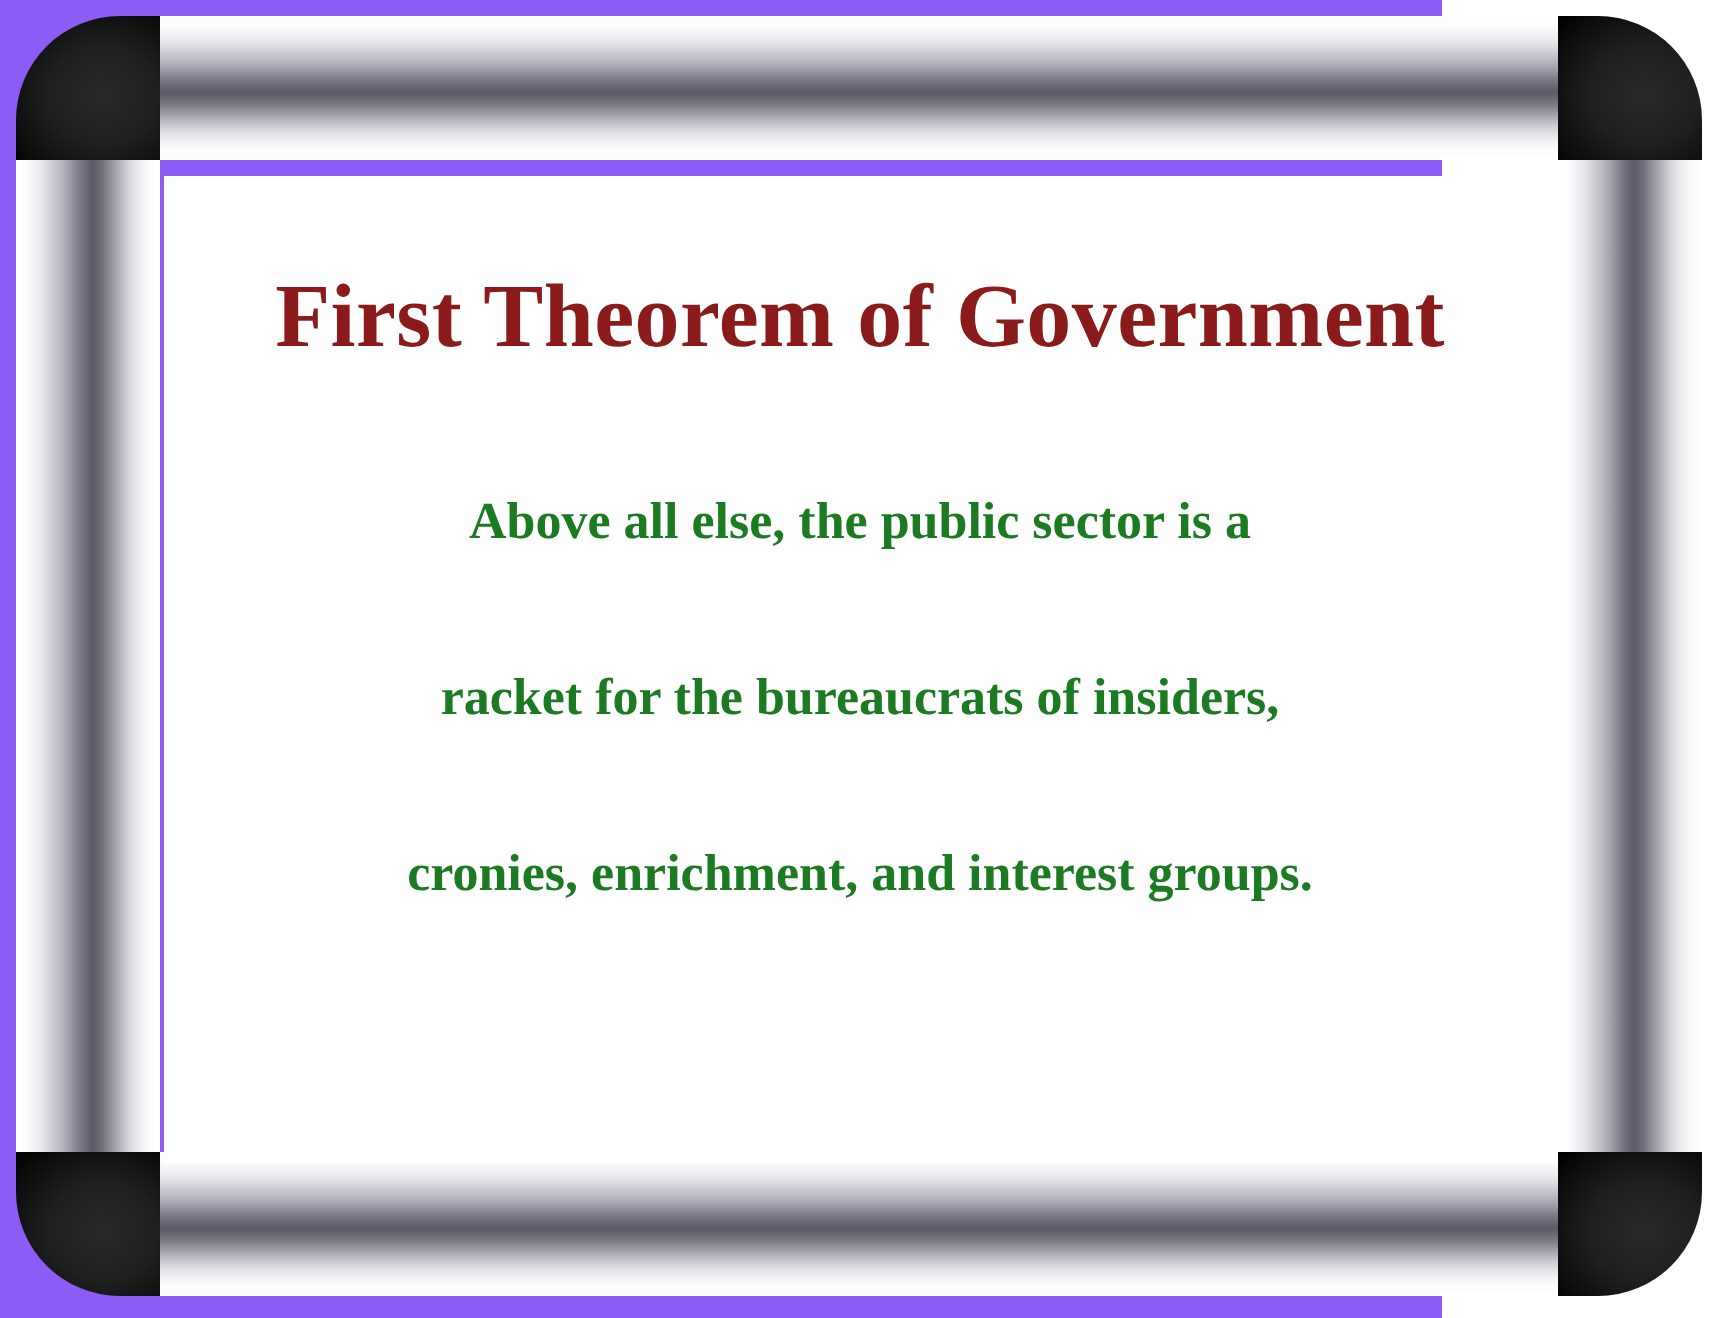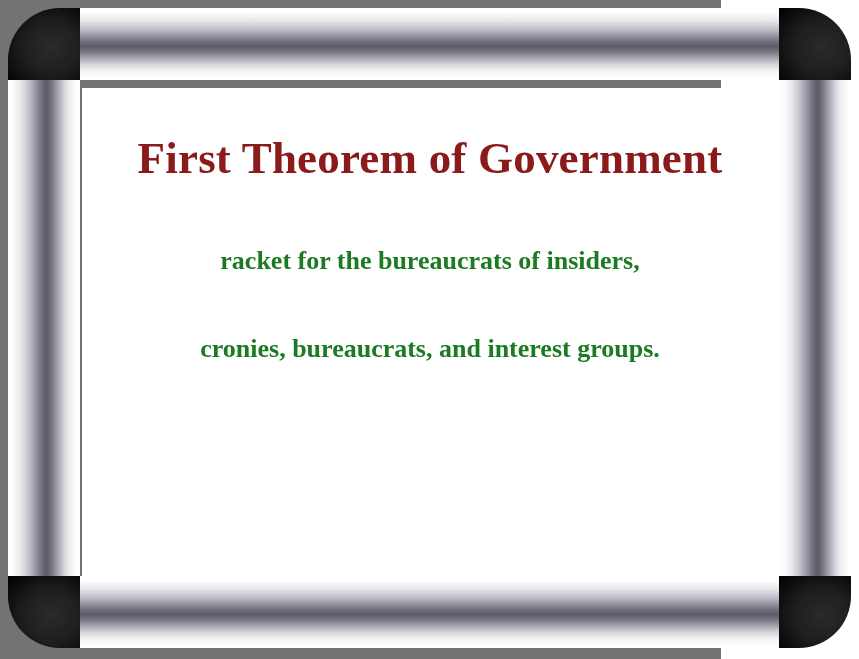--- a/index.html
+++ b/index.html
@@ -13,21 +13,21 @@
     height: 659px;
     overflow: hidden;
     font-family: "Liberation Serif", "DejaVu Serif", serif;
   }
 
   
   #stage {
     position: relative;
     width: 721px;
     height: 659px;
-    background: #737373;
+    background: #8b5cf6;
   }
 
   
   #frame {
     position: absolute;
     left: 8px;
     top: 8px;
     width: 843px;
     height: 640px;
   }
@@ -163,19 +163,20 @@
     <div id="corner-tl" class="corner"></div>
     <div id="corner-tr" class="corner"></div>
     <div id="corner-bl" class="corner"></div>
     <div id="corner-br" class="corner"></div>
 
     <div id="panel">
 
       <div id="slide-title">First Theorem of Government</div>
 
       <div id="slide-body">
+        <div class="body-line">Above all else, the public sector is a</div>
         <div class="body-line">racket for the bureaucrats of insiders,</div>
-        <div class="body-line">cronies, bureaucrats, and interest groups.</div>
+        <div class="body-line">cronies, enrichment, and interest groups.</div>
       </div>
 
     </div>
   </div>
 </div>
 
 </body></html>

